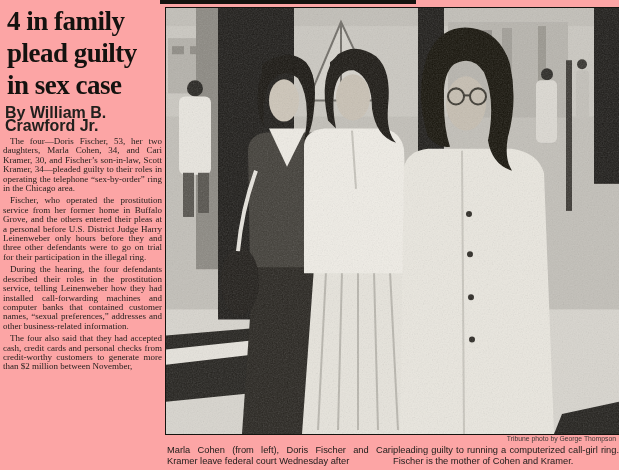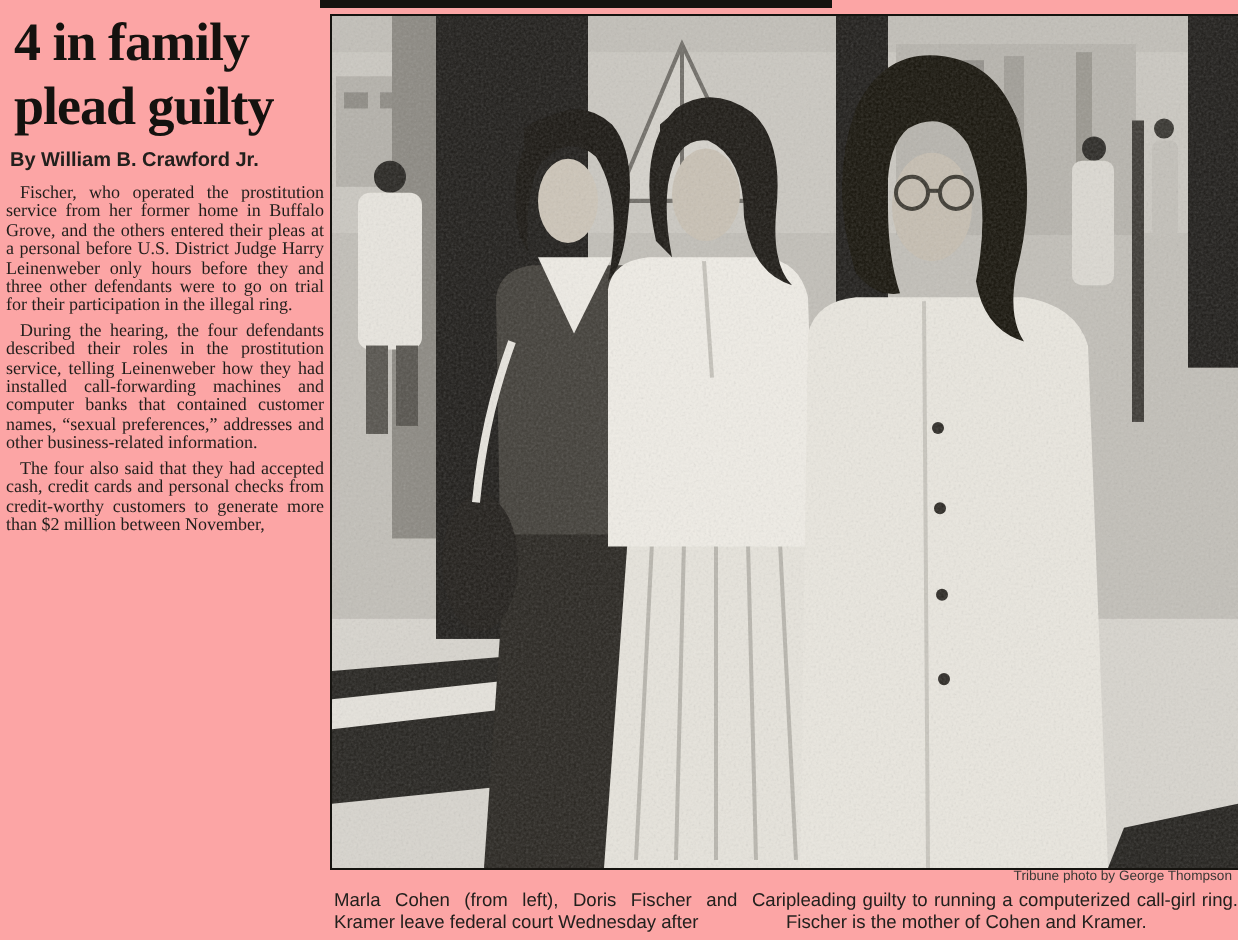--- a/index.html
+++ b/index.html
@@ -20,21 +20,21 @@
     font-weight:bold;
     font-size:27px;line-height:32px;
     letter-spacing:-0.5px;
     color:#14120f;
     margin:0 0 5px 4px;
   }
   .headline div{white-space:nowrap;}
   .byline{
     font-family:"Liberation Sans", sans-serif;
     font-weight:bold;
-    font-size:10px;line-height:13px;
+    font-size:16px;line-height:13px;
     color:#22201d;
     margin:2px 0 5px 2px;
   }
   .body-copy p{
     margin:0 0 3px 0;
     font-size:9px;line-height:9.4px;
     text-align:justify;
     text-indent:7px;
     color:#201e1b;
   }
@@ -65,23 +65,25 @@
 </style>
 </head>
 <body>
 
 <div class="page">
 
   <div class="article-col">
     <h1 class="headline">
       <div>4 in family</div>
       <div>plead guilty</div>
+      <div>in sex case</div>
     </h1>
     <div class="byline">By William B. Crawford Jr.</div>
     <div class="body-copy">
+      <p>The four—Doris Fischer, 53, her two daughters, Marla Cohen, 34, and Cari Kramer, 30, and Fischer’s son-in-law, Scott Kramer, 34—pleaded guilty to their roles in operating the telephone “sex-by-order” ring in the Chicago area.</p>
       <p>Fischer, who operated the prostitution service from her former home in Buffalo Grove, and the others entered their pleas at a personal before U.S. District Judge Harry Leinenweber only hours before they and three other defendants were to go on trial for their participation in the illegal ring.</p>
       <p>During the hearing, the four defendants described their roles in the prostitution service, telling Leinenweber how they had installed call-forwarding machines and computer banks that contained customer names, “sexual preferences,” addresses and other business-related information.</p>
       <p>The four also said that they had accepted cash, credit cards and personal checks from credit-worthy customers to generate more than $2 million between November,</p>
     </div>
   </div>
 
   <div class="top-bar"></div>
 
   <div class="photo-frame">
     <svg viewBox="0 0 453 424" preserveAspectRatio="none">

